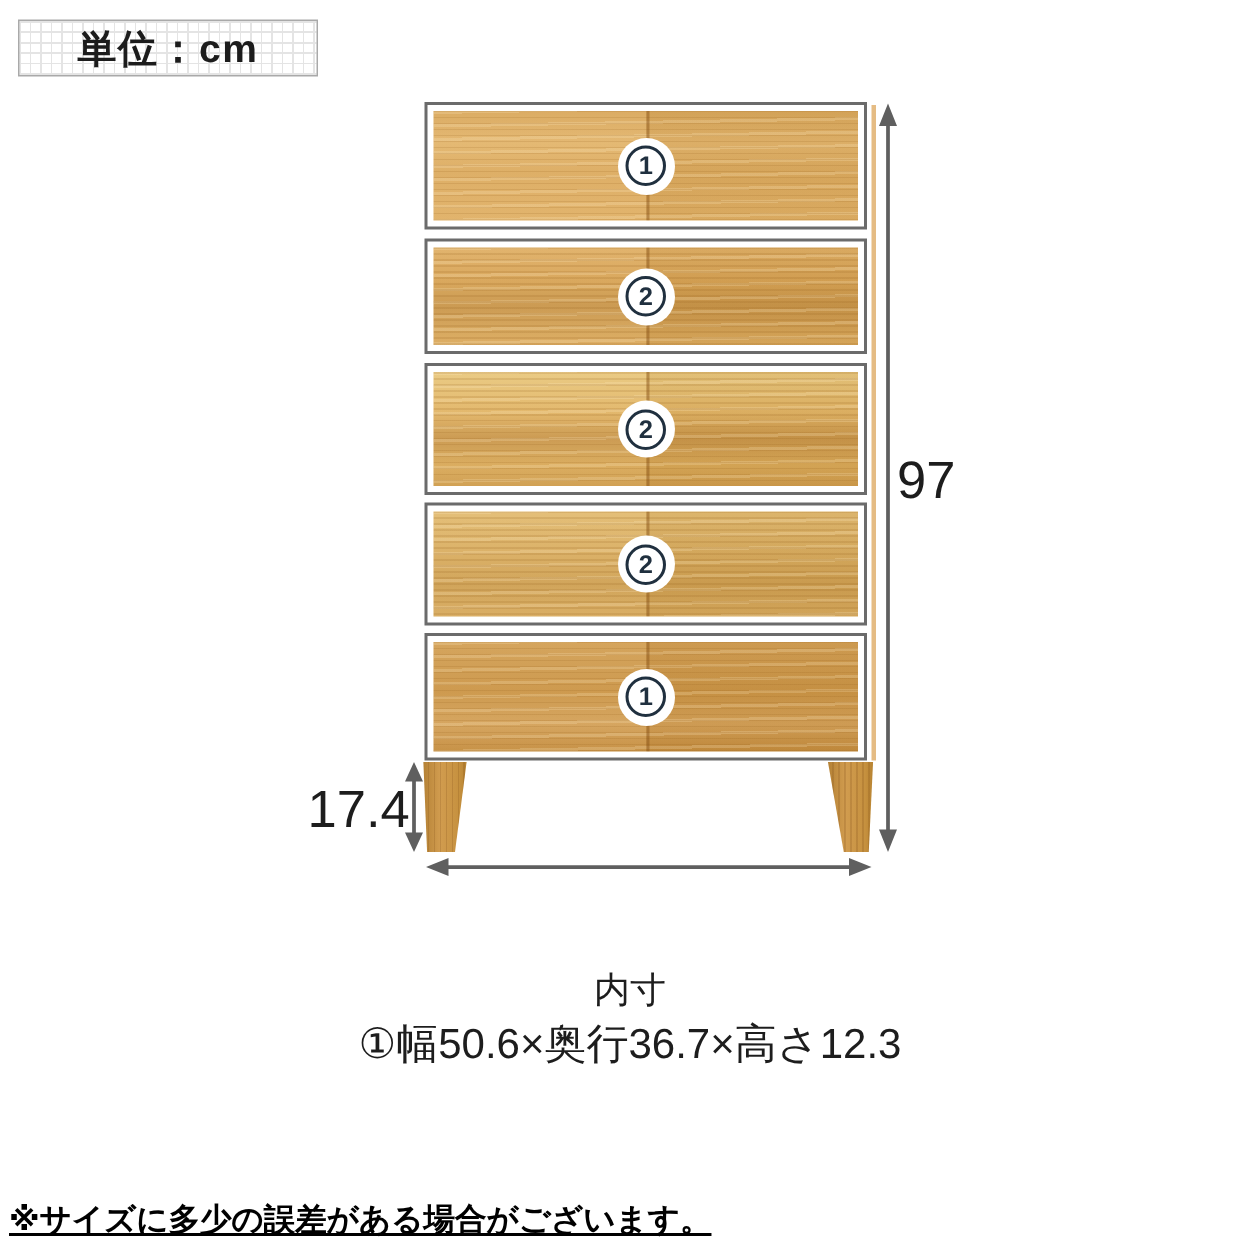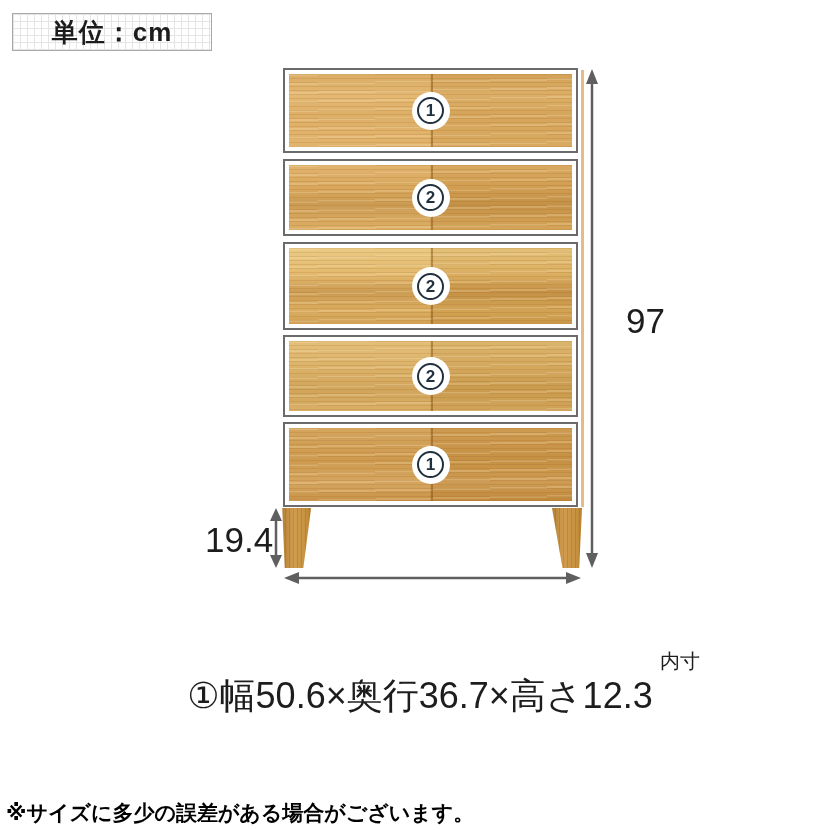--- a/index.html
+++ b/index.html
@@ -67,33 +67,33 @@
   .leg{position:absolute;top:508px;height:60px;
     background:
       repeating-linear-gradient(90deg,rgba(120,70,18,0.20) 0 1px,transparent 1px 4px),
       linear-gradient(90deg,#b27f33 0%,#d19c4f 40%,#c6913f 80%,#b5812f 100%);
   }
   .leg-left{left:281px;width:31px;clip-path:polygon(4% 0%,97% 0%,72% 100%,12% 100%);}
   .leg-right{left:551px;width:32px;clip-path:polygon(3% 0%,97% 0%,88% 100%,36% 100%);}
 
   
   .dim{position:absolute;font-size:35px;color:#1d1d1d;line-height:1;}
-  .dim-97{left:626px;top:303px;}
+  .dim-97{left:598px;top:303px;}
   .dim-leg{left:205px;top:522px;width:68px;text-align:right;}
   .dim-width{left:340px;top:582px;width:180px;text-align:center;}
 
   svg.arrows{position:absolute;inset:0;pointer-events:none;}
 
   
   .inner-size{position:absolute;left:140px;top:644px;width:560px;text-align:center;}
-  .inner-size .title{font-size:20px;line-height:34px;text-align:right;}
-  .inner-size .line{font-size:36px;line-height:36px;}
+  .inner-size .title{font-size:24px;line-height:34px;}
+  .inner-size .line{font-size:28px;line-height:36px;}
 
   
-  .footnote{position:absolute;left:6px;top:799px;font-size:21px;font-weight:bold;color:#000;}
+  .footnote{position:absolute;left:6px;top:799px;font-size:21px;font-weight:bold;color:#000;text-decoration:underline;}
 </style>
 </head>
 <body>
 
 <div class="stage">
 
   <div class="unit-box">
     <span>単位：cm</span>
   </div>
 
@@ -172,21 +172,21 @@
     </g>
 
     <g fill="#5f5f5f" stroke="#5f5f5f">
       <line x1="296" y1="578" x2="569" y2="578" stroke-width="2.5"></line>
       <polygon points="284,578 299,572 299,584" stroke="none"></polygon>
       <polygon points="581,578 566,572 566,584" stroke="none"></polygon>
     </g>
   </svg>
 
   <div class="dim dim-97">97</div>
-  <div class="dim dim-leg">19.4</div>
+  <div class="dim dim-leg">17.4</div>
 
   <div class="inner-size">
     <div class="title">内寸</div>
     <div class="line">①幅50.6×奥行36.7×高さ12.3</div>
   </div>
 
   <div class="footnote">※サイズに多少の誤差がある場合がございます。</div>
 
 </div>
 

